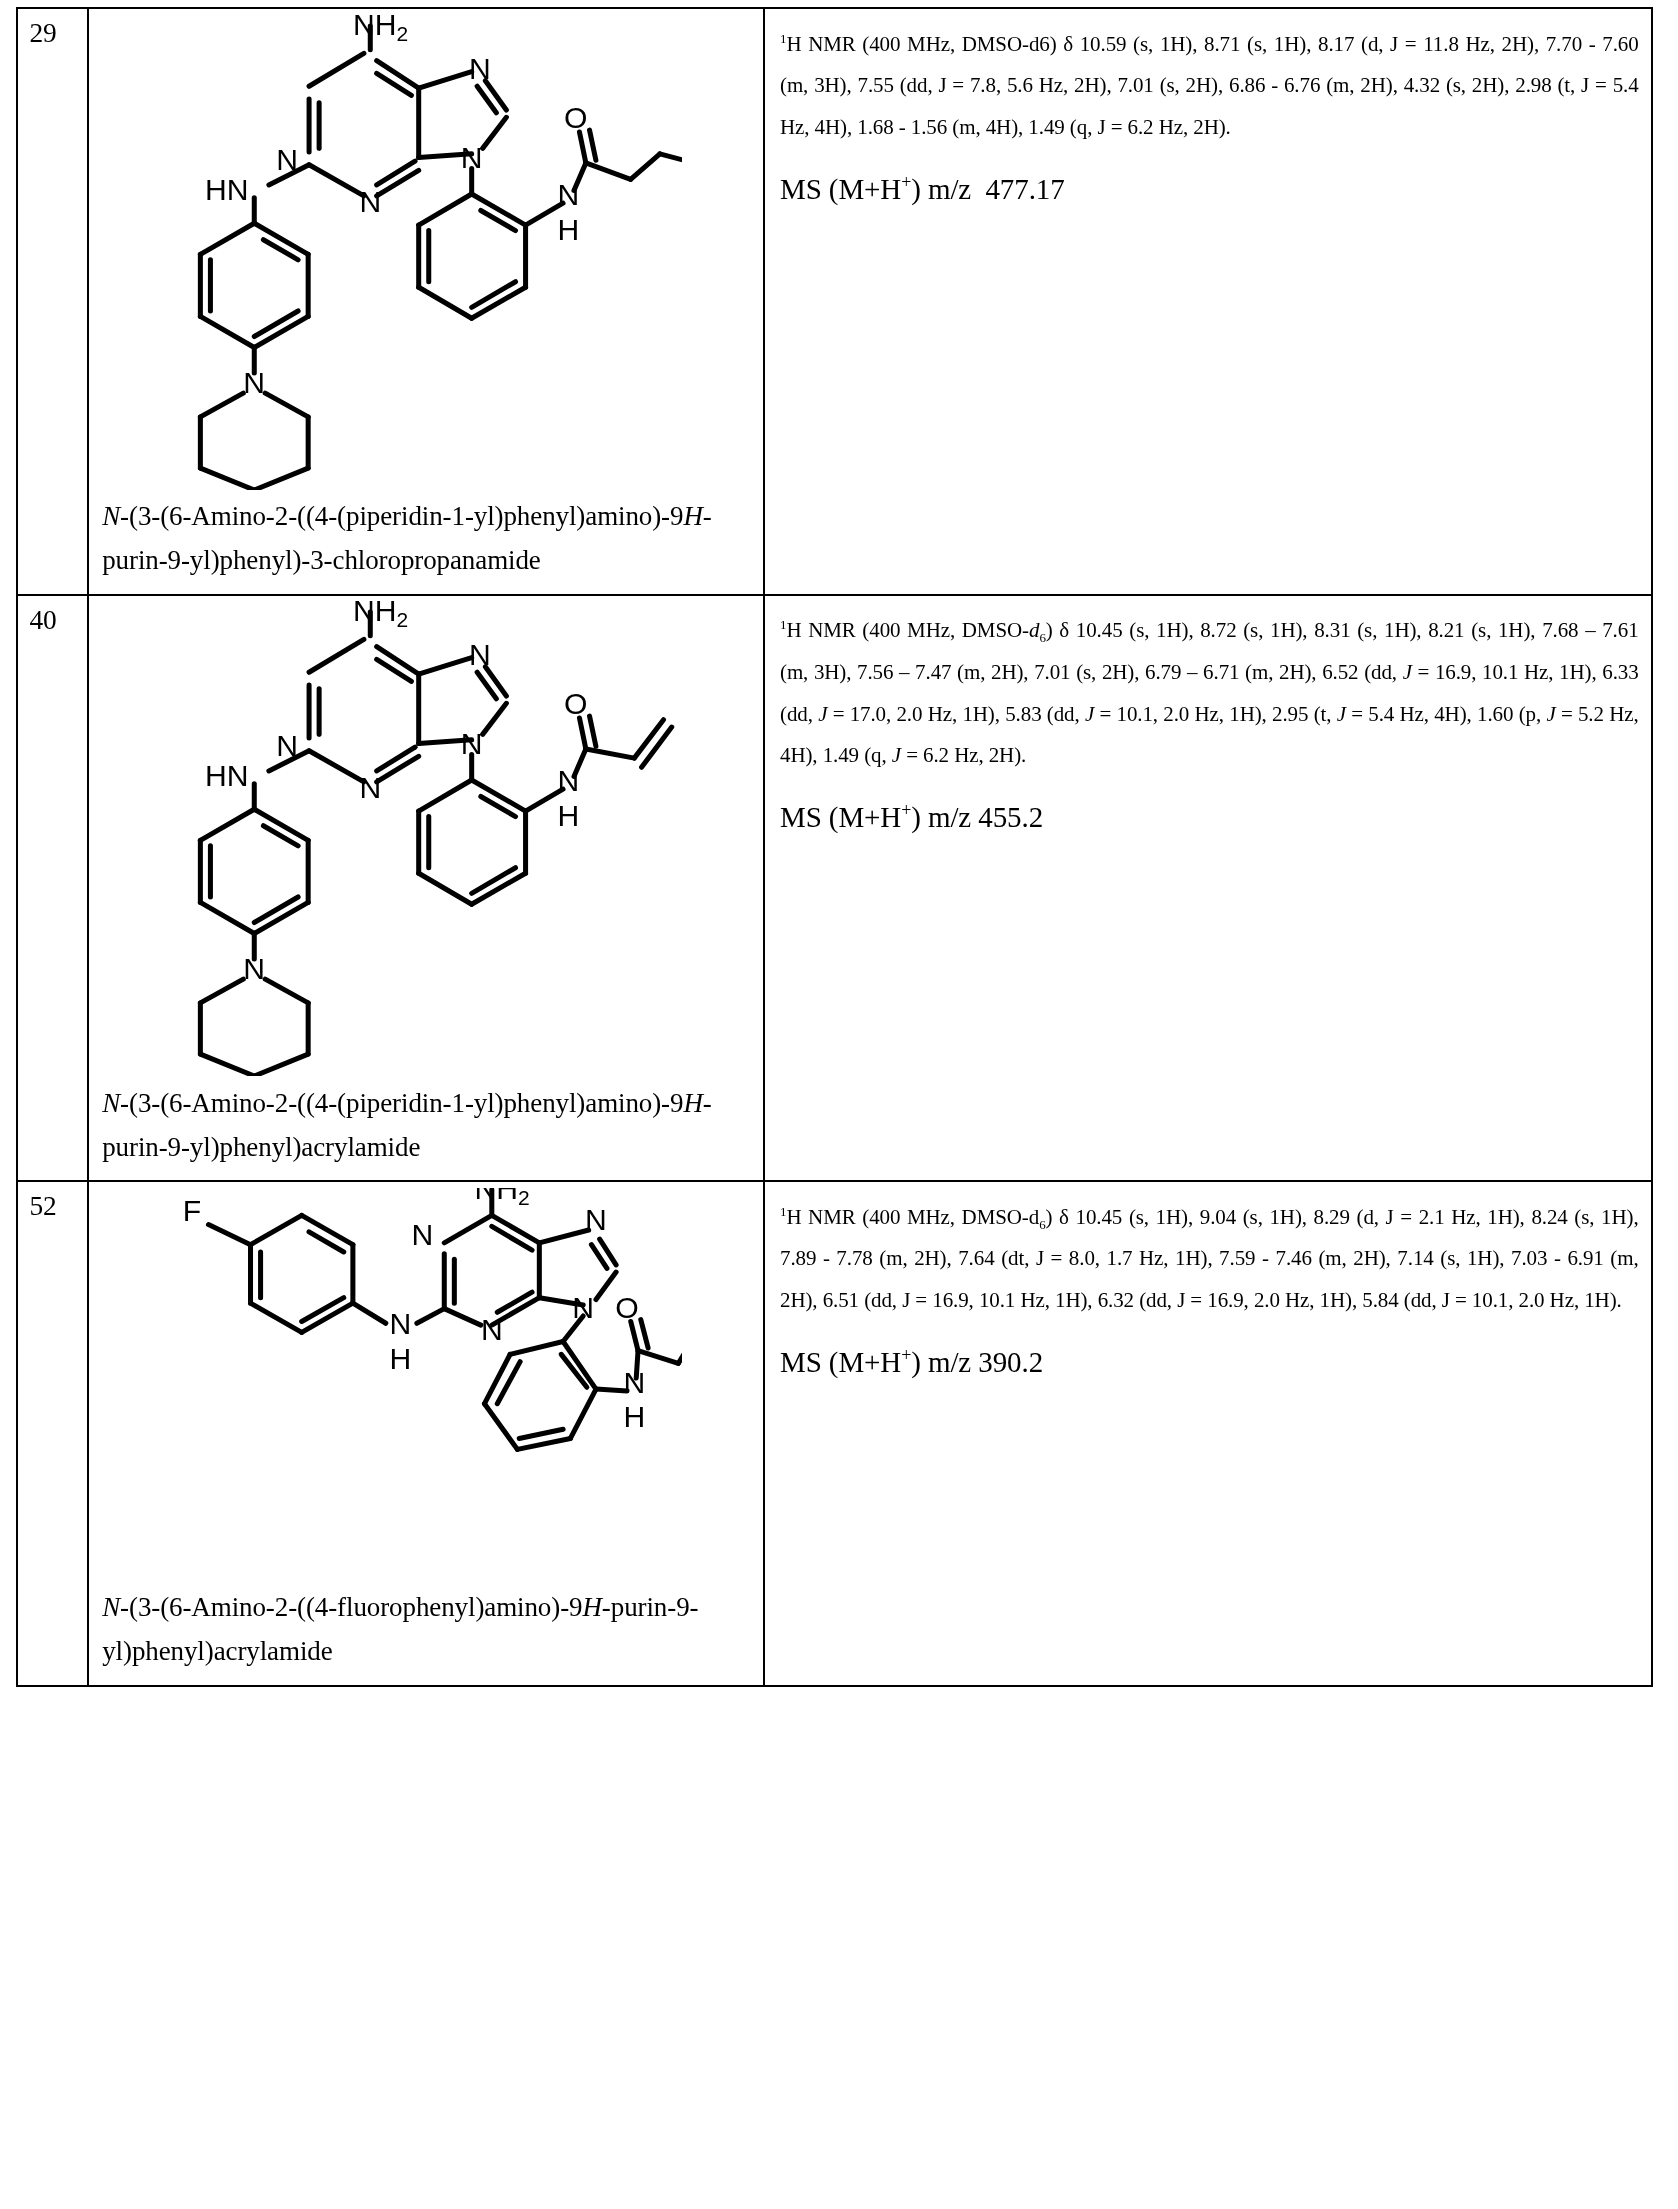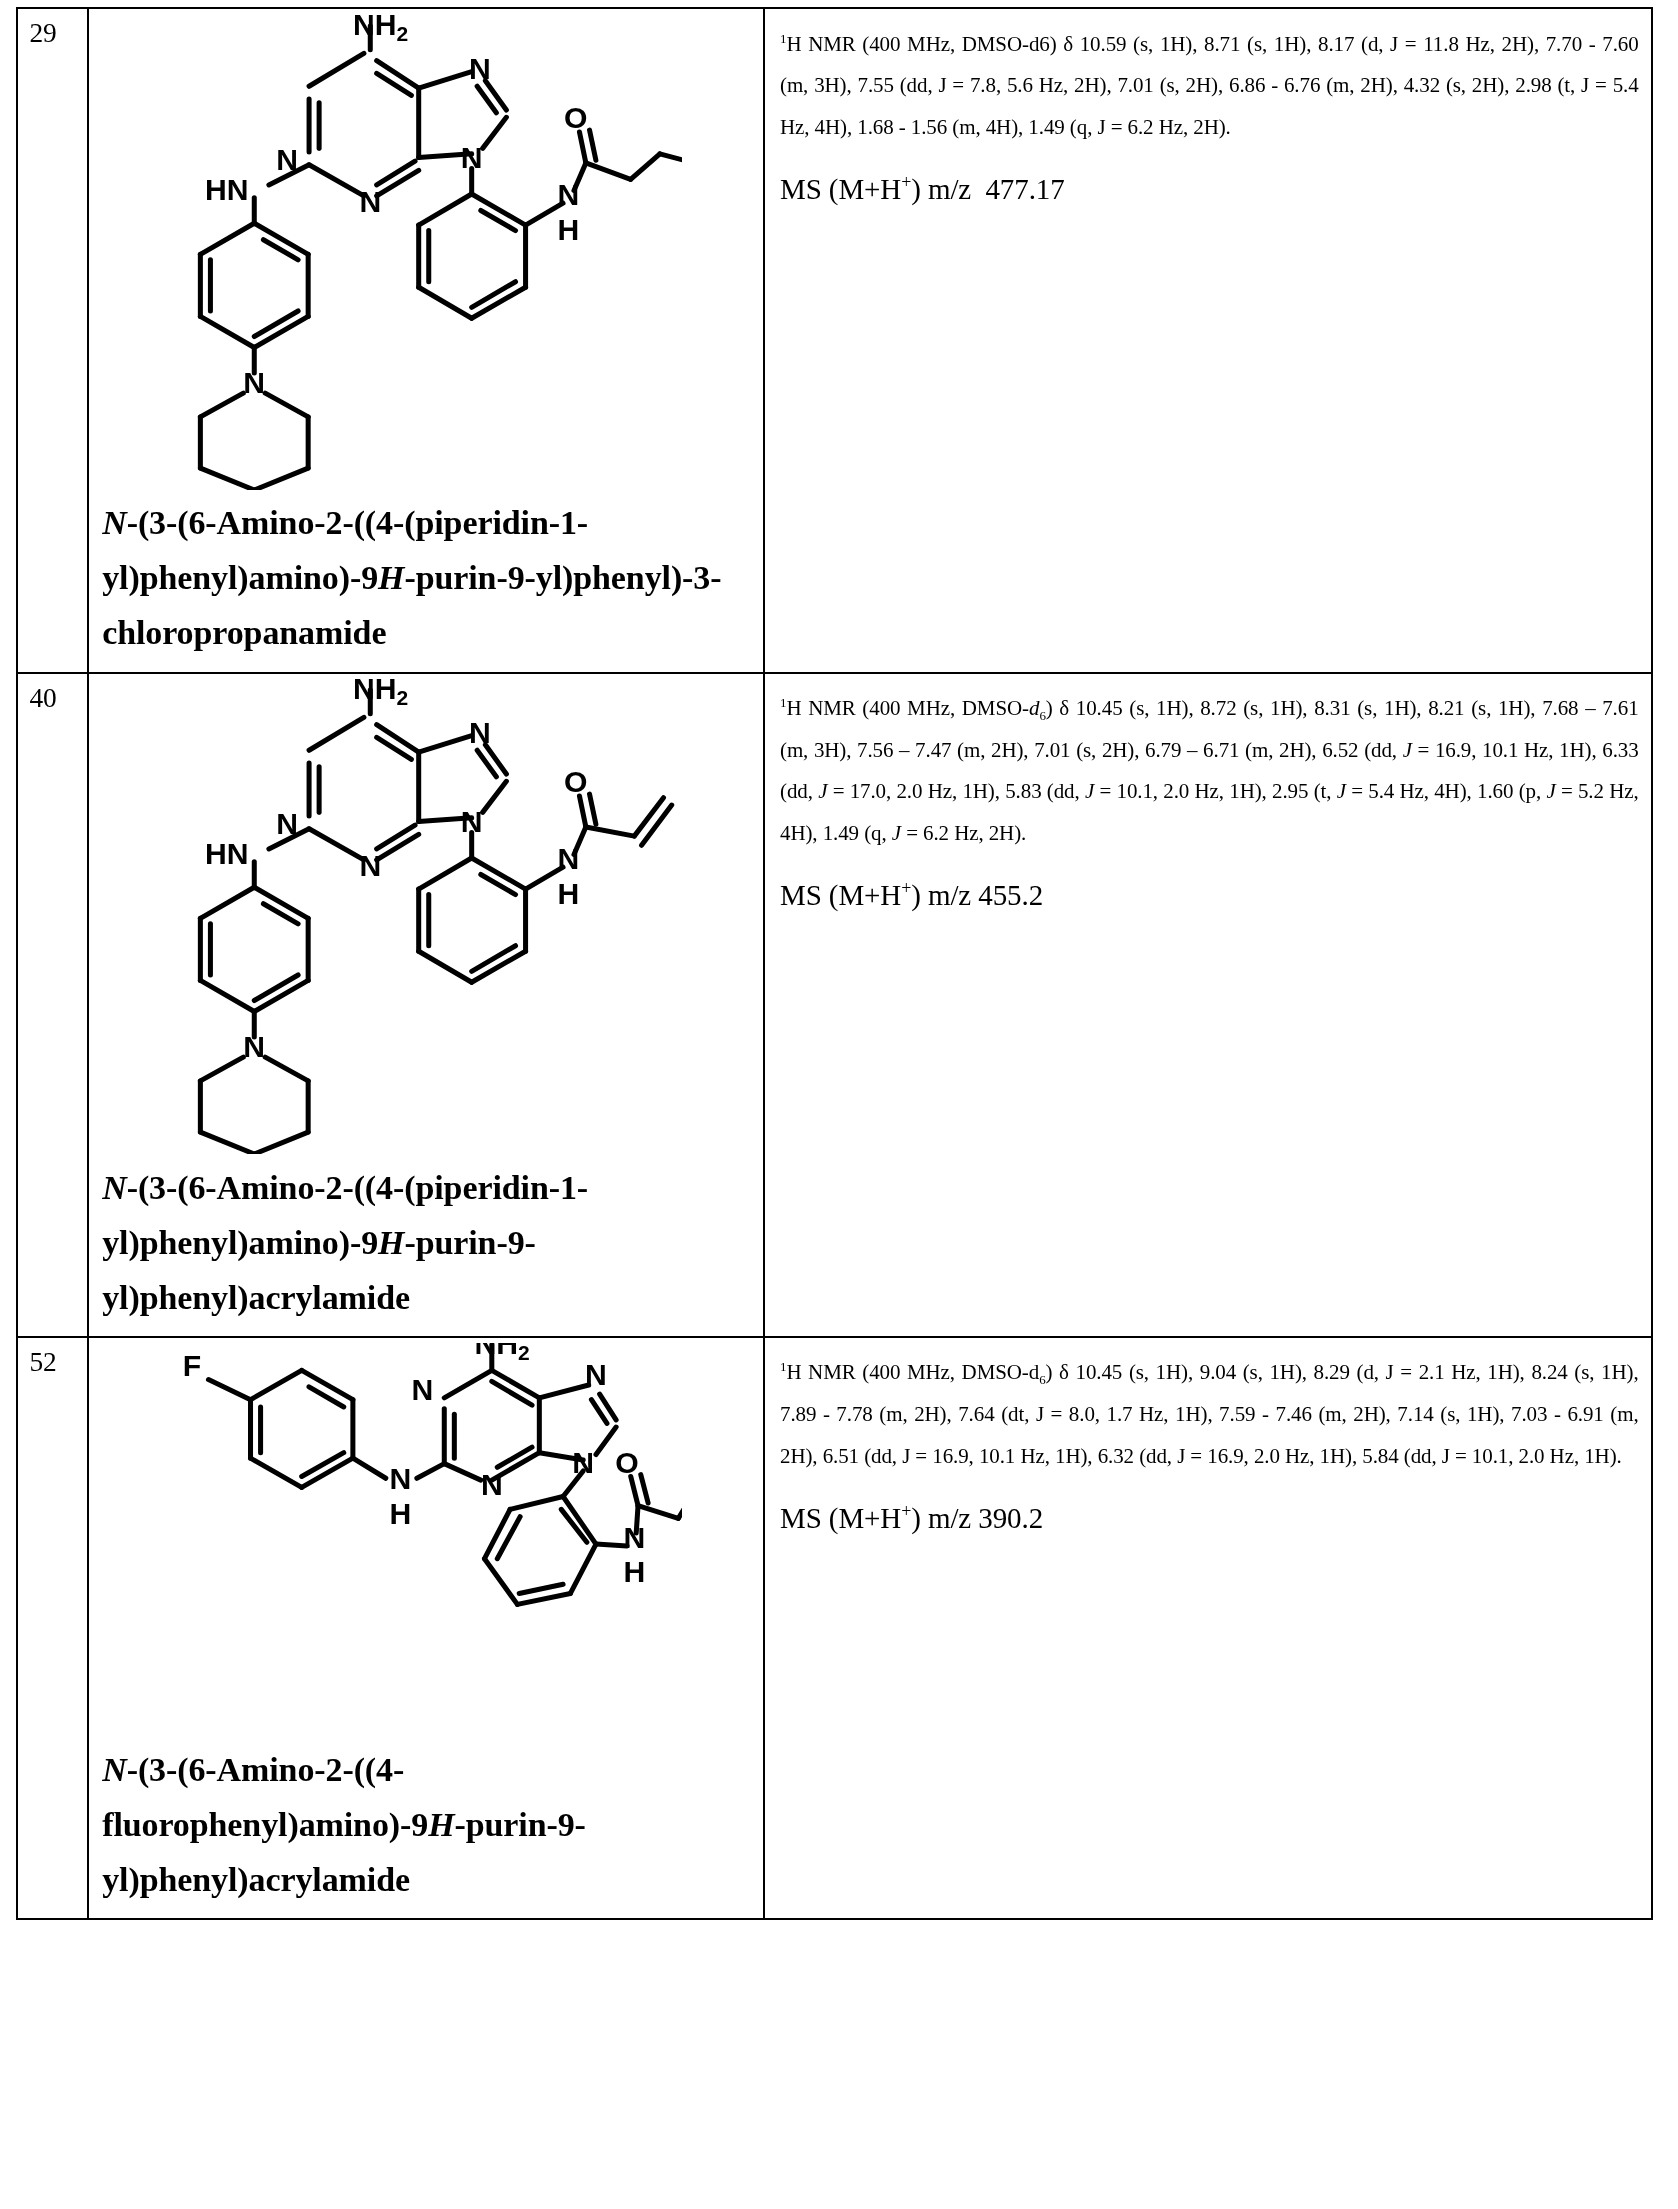--- a/index.html
+++ b/index.html
@@ -23,21 +23,21 @@
     width: 1636px;
     border-collapse: collapse;
     table-layout: fixed;
   }
   table.compound-table td {
     border: 2.7px solid #000000;
     vertical-align: top;
     padding: 0;
   }
   .col-num { width: 71px; }
-  .col-struct { width: 676px; font-weight: bold; }
+  .col-struct { width: 676px; }
   .col-data { width: 888px; }
 
   .num-cell {
     font-size: 27.4px;
     line-height: 1.1;
     padding: 9.1px 0 0 11px;
     text-align: left;
   }
 
   .struct-cell {
@@ -45,21 +45,21 @@
   }
   .struct-figure {
     width: 100%;
     display: block;
   }
   .struct-figure svg {
     display: block;
     margin: 0 auto;
   }
   .compound-name {
-    font-size: 34px;
+    font-size: 27px;
     line-height: 1.62;
     text-align: left;
     margin-top: 5.5px;
     letter-spacing: -0.1px;
   }
   .compound-name i { font-style: italic; }
 
   .data-cell {
     padding: 14.6px 12.8px 12.8px 14.6px;
   }

